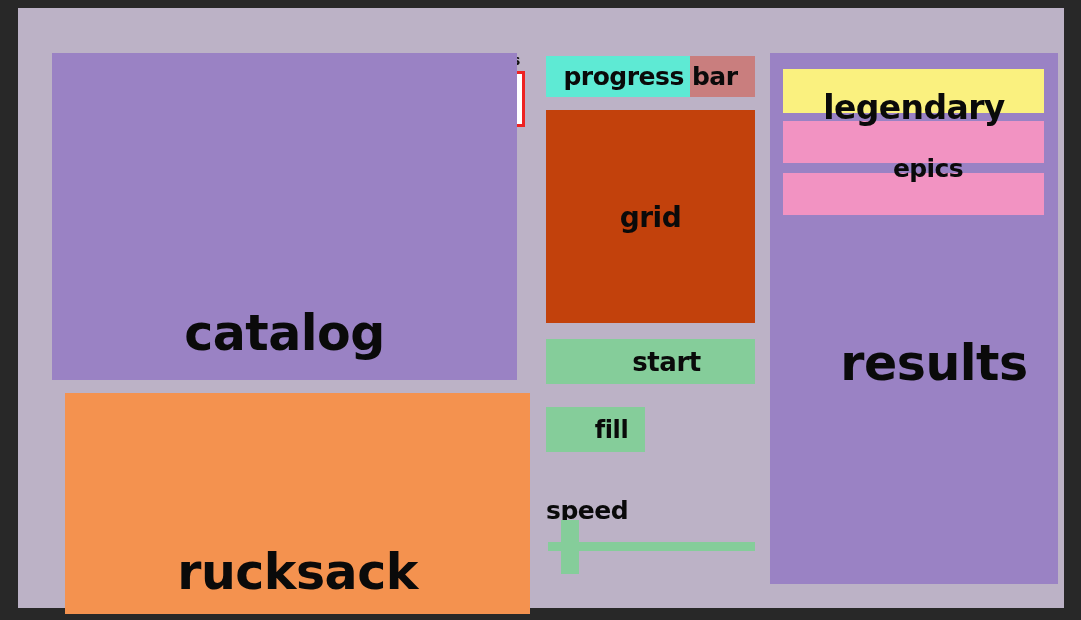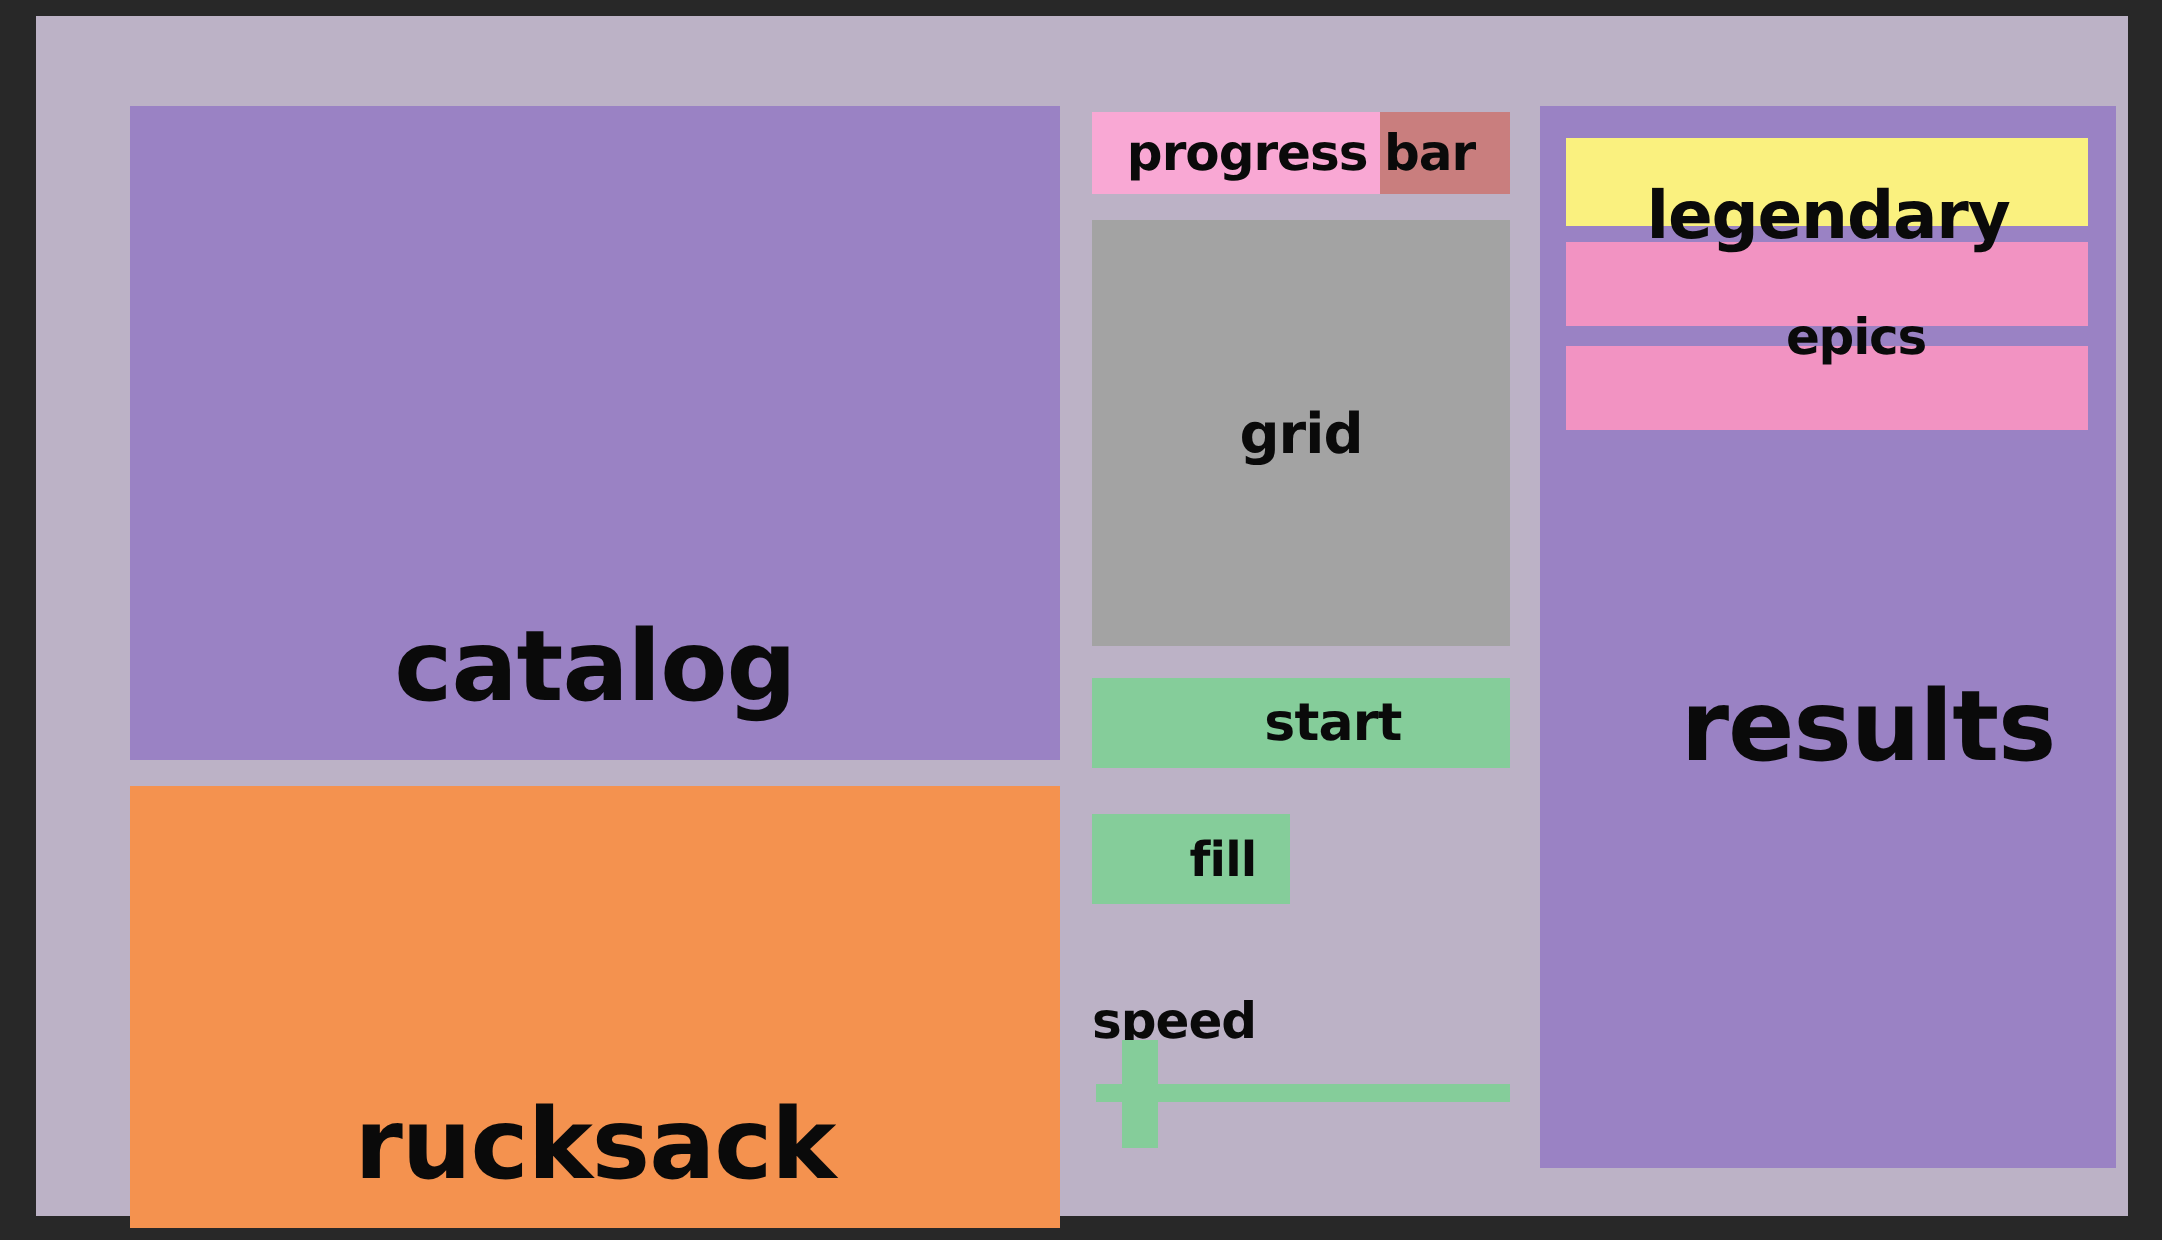--- a/index.html
+++ b/index.html
@@ -38,21 +38,21 @@
     right: 0;
     text-align: center;
     color: #0a0a0a;
     font-weight: bold;
     letter-spacing: -0.5px;
     white-space: nowrap;
   }
 
   
   .catalog-panel {
-    left: 47px;
+    left: 34px;
     top: 45px;
     width: 465px;
     height: 327px;
     background: #9a82c4;
   }
   .catalog-label {
     bottom: 18px;
     font-size: 49px;
   }
 
@@ -117,21 +117,21 @@
   }
 
   .icon-sq { display: block; }
 
   
   .progressbar {
     left: 528px;
     top: 48px;
     width: 209px;
     height: 41px;
-    background: #f9a8d4;
+    background: #5eead4;
   }
   .progressbar-remainder {
     position: absolute;
     right: 0;
     top: 0;
     height: 100%;
     background: #c97e7e;
   }
   .progressbar-text {
     position: absolute;
@@ -143,21 +143,21 @@
     font-weight: bold;
     color: #0a0a0a;
     letter-spacing: -0.5px;
   }
 
   .grid-panel {
     left: 528px;
     top: 102px;
     width: 209px;
     height: 213px;
-    background: #a3a3a3;
+    background: #c2410c;
   }
   .grid-label {
     top: 50%;
     transform: translateY(-50%);
     font-size: 28px;
   }
 
   .btn {
     background: #85cd9a;
     display: flex;

